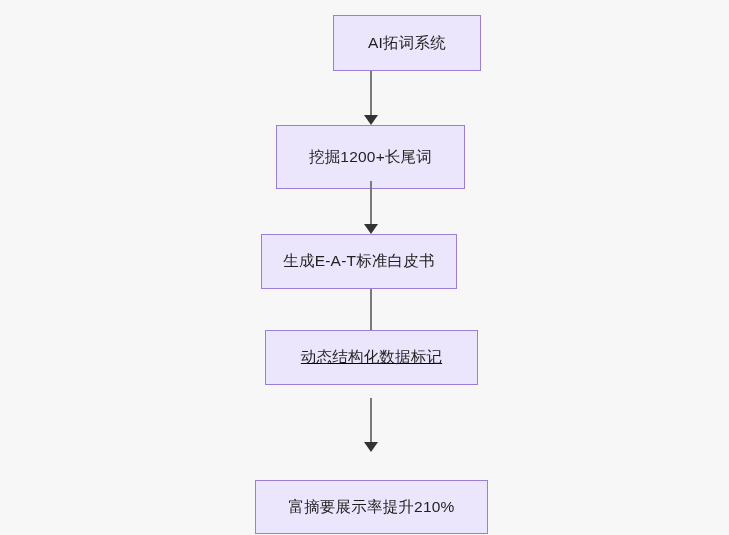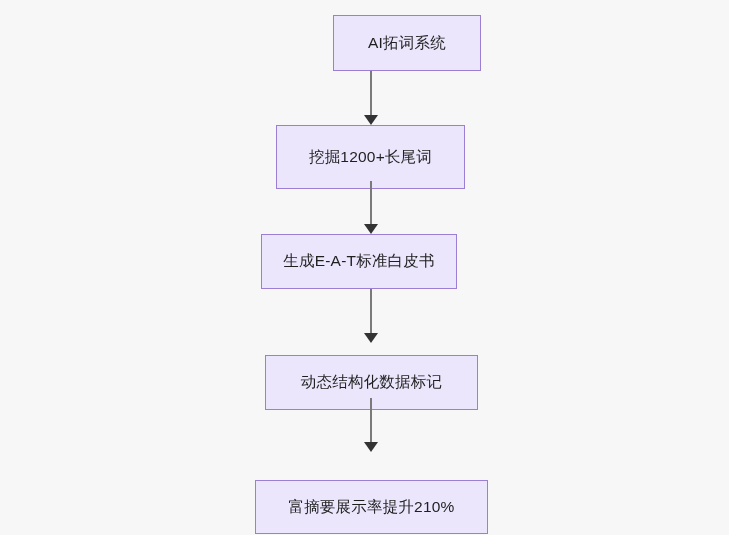--- a/index.html
+++ b/index.html
@@ -55,21 +55,21 @@
     height: 0;
     border-left: 7px solid transparent;
     border-right: 7px solid transparent;
     border-top: 10px solid #333333;
   }
 
   
   #node-0 { left: 297px; top: 15px;  width: 148px; height: 56px; margin-left: 36px; }
   #node-1 { left: 276px; top: 125px; width: 189px; height: 64px; }
   #node-2 { left: 261px; top: 234px; width: 196px; height: 55px; }
-  #node-3 { left: 265px; top: 355px; width: 213px; height: 55px; }
+  #node-3 { left: 265px; top: 330px; width: 213px; height: 55px; text-decoration: underline; }
   #node-4 { left: 255px; top: 452px; width: 233px; height: 54px; margin-top: 28px; }
 
   
   #connector-0 { left: 359px; top: 71px;  height: 54px; }
   #connector-0 .shaft { height: 44px; }
   #connector-1 { left: 359px; top: 181px; height: 53px; }
   #connector-1 .shaft { height: 43px; }
   #connector-2 { left: 359px; top: 289px; height: 54px; }
   #connector-2 .shaft { height: 44px; }
   #connector-3 { left: 359px; top: 398px; height: 54px; }

